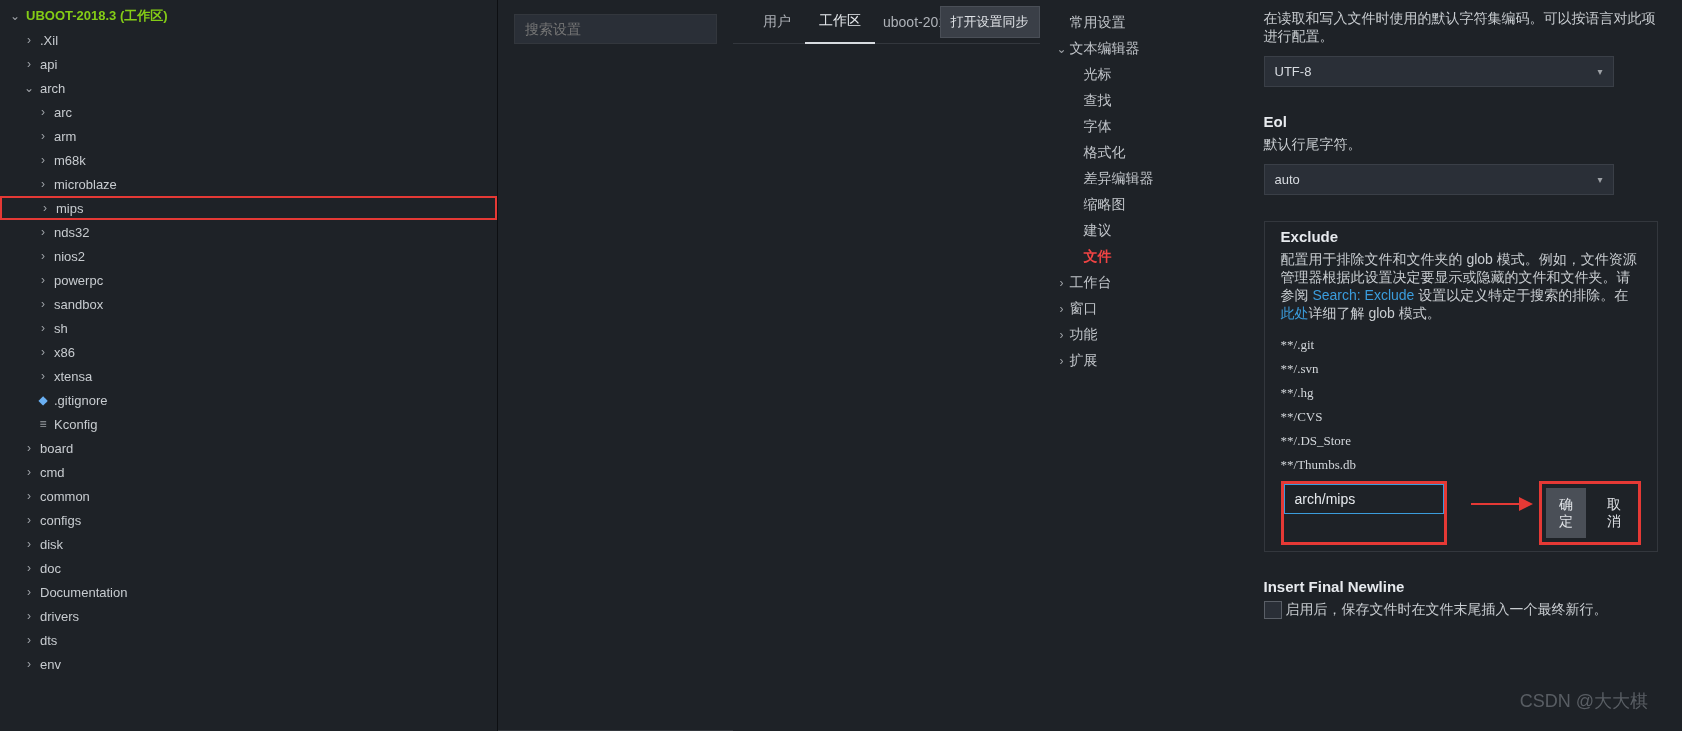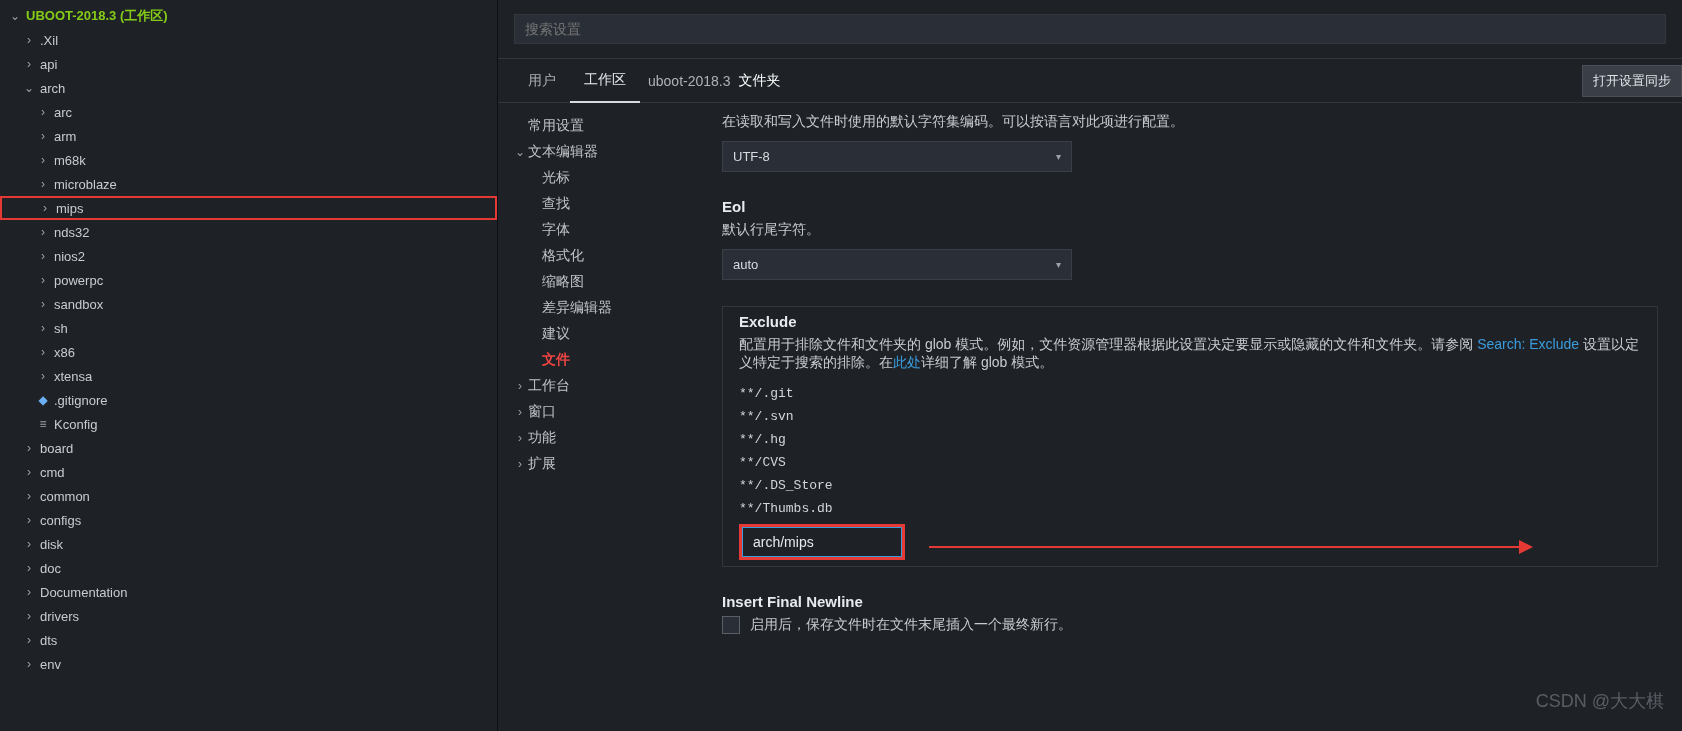--- a/index.html
+++ b/index.html
@@ -45,21 +45,21 @@
 .depth1 { padding-left: 22px; }
 .depth2 { padding-left: 36px; }
 .highlight-red { border: 2px solid #e53935; }
 .diamond-icon { color: #6ab0f3; font-size: 12px; width:14px; display:inline-block; text-align:center;}
 .lines-icon { color: #9da1a6; font-size: 12px; width:14px; display:inline-block; text-align:center;}
 
 
 .main {
   flex: 1;
   display: flex;
-  flex-direction: column;
+  flex-direction: row;
   background: #1e2227;
 }
 .search-bar {
   padding: 14px 16px 14px 16px;
   border-bottom: 1px solid #33373d;
 }
 .search-input {
   width: 100%;
   background: #2a2f37;
   border: 1px solid #33373d;
@@ -142,21 +142,21 @@
   padding: 7px 10px;
   color: #d7dbe0;
   cursor: pointer;
   gap: 44px;
 }
 .select-box .caret { font-size: 10px; color: #9da1a6; }
 
 .setting-title { color: #e7eaee; font-weight: 600; font-size: 15px; margin-bottom: 6px; }
 .link-like { color: #3b9cdc; cursor: pointer; }
 .exclude-wrap { position: relative; padding-left: 0; border:1px solid #33373d; padding:6px 16px; }
-.pattern-list { margin-top: 10px; font-family: Liberation Mono, monospace; font-size: 13px; color: #d2d6da; }
+.pattern-list { margin-top: 10px; font-family: Liberation Serif, serif; font-size: 13px; color: #d2d6da; }
 .pattern-item { padding: 4px 0; }
 .exclude-input {
   background: #1e2227;
   border: 1px solid #3b9cdc;
   color: #e6e9ed;
   padding: 6px 10px;
   font-size: 14px;
   width: 160px;
   outline: none;
 }
@@ -173,26 +173,26 @@
   cursor: pointer;
   display: flex;
   align-items: center;
   justify-content: center;
   line-height: 1.2;
   text-align:center;
 }
 .btn-confirm { background:#4a4f57; }
 
 .insert-newline { margin-top: 20px; }
-.checkbox-row { display:flex; align-items:center; gap:10px; margin-top:6px; }
+.checkbox-row { display:flex; align-items:center; gap:4px; margin-top:6px; }
 .fake-checkbox { width:18px; height:18px; border:1px solid #5a5f67; background:#2a2f37; }
 
 .watermark {
   position: fixed;
-  right: 18px;
+  right: 34px;
   bottom: 18px;
   color: #6d7278;
   font-size: 18px;
   opacity: .75;
   pointer-events: none;
 }
 
 
 .red-arrow {
   position: absolute;
@@ -359,24 +359,24 @@
       <div class="outline-row outline-leaf">
           <span>查找</span>
         </div>
       <div class="outline-row outline-leaf">
           <span>字体</span>
         </div>
       <div class="outline-row outline-leaf">
           <span>格式化</span>
         </div>
       <div class="outline-row outline-leaf">
+          <span>差异编辑器</span>
+        </div>
+      <div class="outline-row outline-leaf">
           <span>缩略图</span>
-        </div>
-      <div class="outline-row outline-leaf">
-          <span>差异编辑器</span>
         </div>
       <div class="outline-row outline-leaf">
           <span>建议</span>
         </div>
       <div class="outline-row outline-leaf active">
           <span>文件</span>
         </div>
       <div class="outline-row">
           <span class="chev">›</span>
           <span>工作台</span>
@@ -427,20 +427,24 @@
             <div class="pattern-item">**/CVS</div>
             <div class="pattern-item">**/.DS_Store</div>
             <div class="pattern-item">**/Thumbs.db</div>
           </div>
 
         <div style="display:flex; align-items:stretch; justify-content:space-between; margin-top:4px; position:relative;">
           <div class="highlight-red-box" style="display:inline-block;">
             <input class="exclude-input" value="arch/mips" style="">
           </div>
           <div class="red-arrow" style="left:190px; right:110px; top:22px;"></div>
+          <div class="highlight-red-box" style="display:flex; gap:8px; padding:4px;">
+            <button class="btn-confirm" style="width:40px;">确定</button>
+            <button class="btn-cancel" style="width:40px; background:transparent;">取消</button>
+          </div>
         </div>
       </div>
 
       <div class="setting-block insert-newline">
         <div class="setting-title">Insert Final Newline</div>
         <div class="checkbox-row">
           <div class="fake-checkbox"></div>
           <div class="setting-desc" style="margin:0;">启用后，保存文件时在文件末尾插入一个最终新行。</div>
         </div>
       </div>

